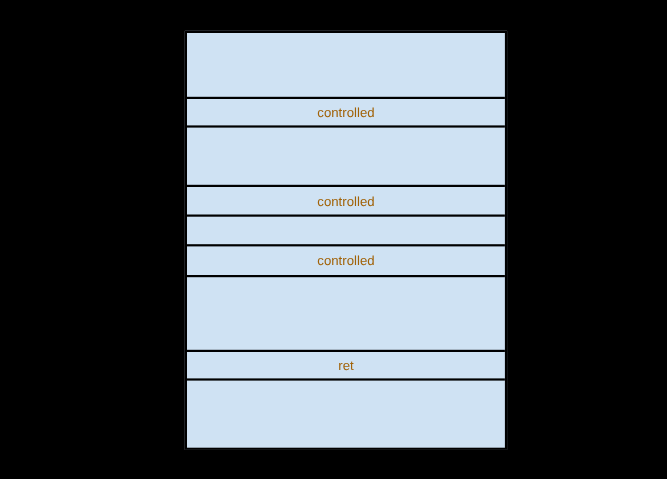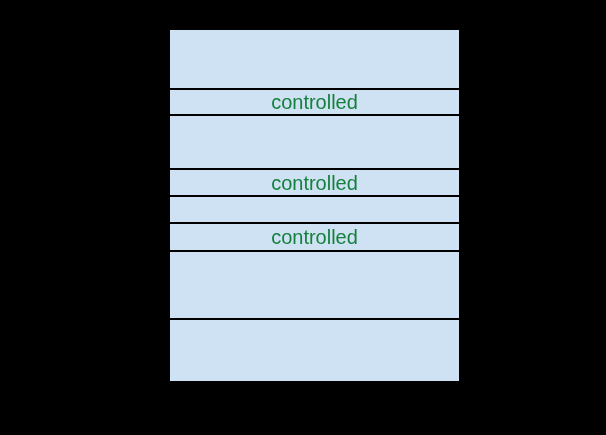--- a/index.html
+++ b/index.html
@@ -31,22 +31,22 @@
     border-bottom: 2px solid #000000;
     display: flex;
     align-items: center;
     justify-content: center;
     flex: none;
   }
   .stack-row:last-child {
     border-bottom: none;
   }
   .stack-row-label {
-    font-size: 20px;
-    color: #15803d;
+    font-size: 12px;
+    color: #a16207;
     line-height: 1;
     user-select: none;
   }
 </style>
 </head>
 <body>
 
 <div class="canvas" style="background: rgb(0, 0, 0);">
   <div class="stack" style="background: rgb(207, 226, 243); border-color: rgb(0, 0, 0);">
       <div class="stack-row" style="height: 60px; border-color: rgb(0, 0, 0);"></div>
@@ -55,15 +55,18 @@
       </div>
       <div class="stack-row" style="height: 54px; border-color: rgb(0, 0, 0);"></div>
       <div class="stack-row" style="height: 27px; border-color: rgb(0, 0, 0);">
         <span class="stack-row-label">controlled</span>
       </div>
       <div class="stack-row" style="height: 27px; border-color: rgb(0, 0, 0);"></div>
       <div class="stack-row" style="height: 28px; border-color: rgb(0, 0, 0);">
         <span class="stack-row-label">controlled</span>
       </div>
       <div class="stack-row" style="height: 68px; border-color: rgb(0, 0, 0);"></div>
+      <div class="stack-row" style="height: 26px; border-color: rgb(0, 0, 0);">
+        <span class="stack-row-label">ret</span>
+      </div>
       <div class="stack-row" style="height: 61px; border-color: rgb(0, 0, 0);"></div>
     </div>
 </div>
 
 </body></html>

